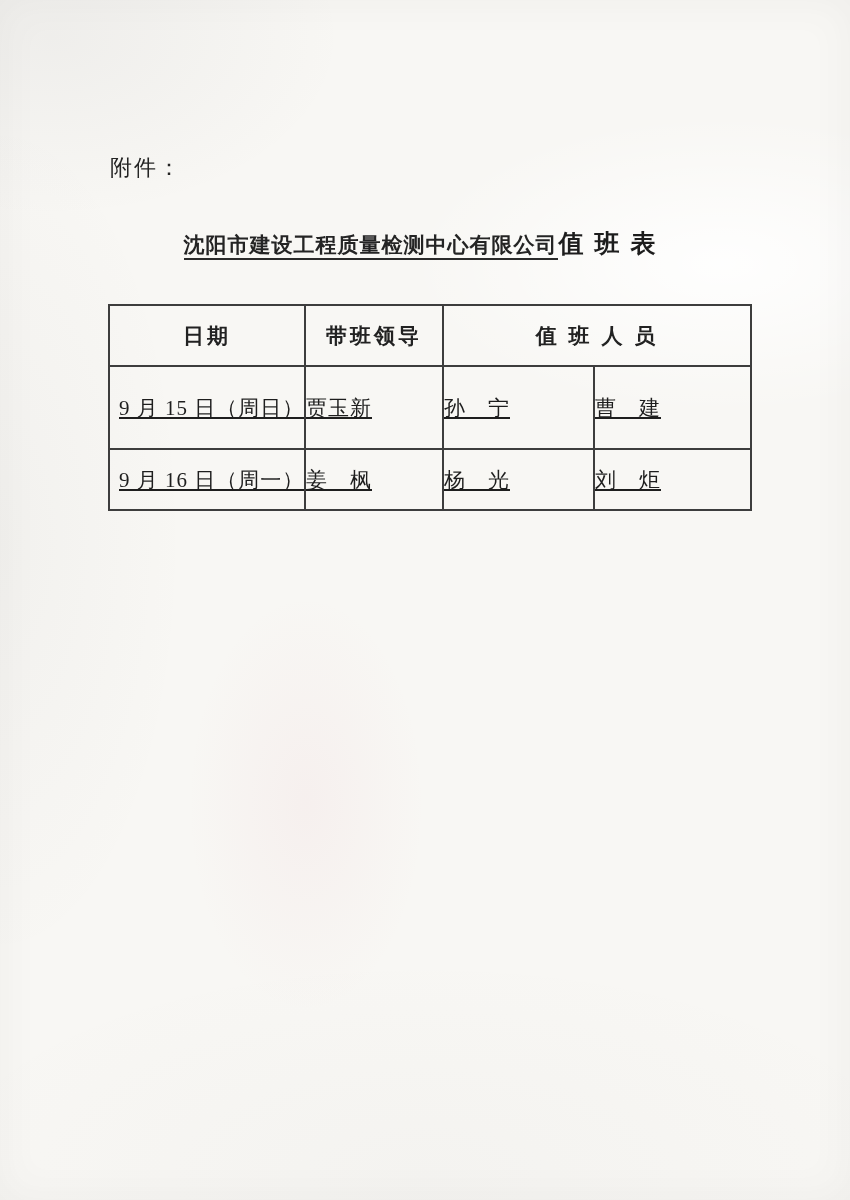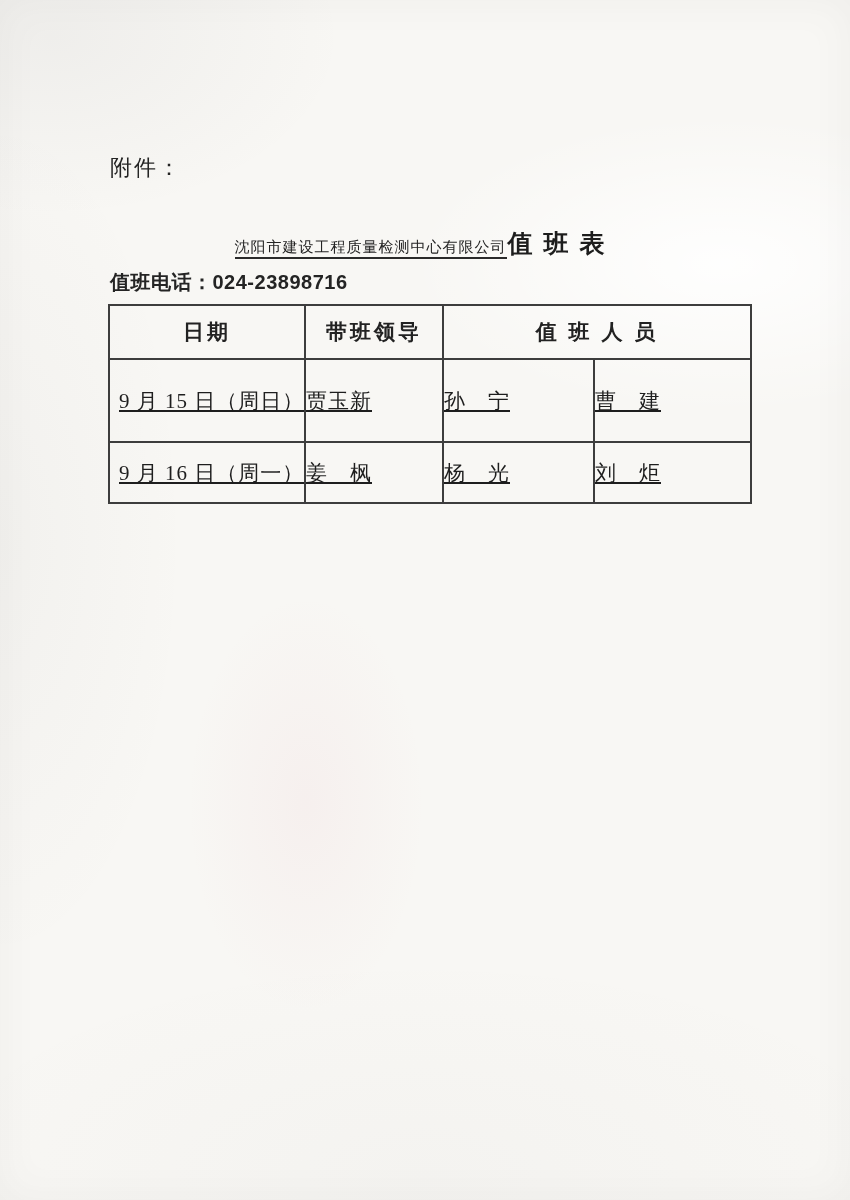--- a/index.html
+++ b/index.html
@@ -39,22 +39,22 @@
   .title-line {
     position: absolute;
     top: 227px;
     left: 0;
     width: 100%;
     text-align: center;
     white-space: nowrap;
   }
 
   .title-company {
-    font-size: 15px;
-    font-weight: normal;
+    font-size: 21px;
+    font-weight: bold;
     letter-spacing: 1px;
     color: #242424;
     border-bottom: 2px solid #2a2a2a;
     padding-bottom: 2px;
   }
 
   .title-suffix {
     font-size: 25px;
     font-weight: bold;
     letter-spacing: 11px;
@@ -81,21 +81,21 @@
     table-layout: fixed;
   }
 
   .duty-table th,
   .duty-table td {
     border: 2px solid #3d3d3d;
     vertical-align: middle;
     overflow: hidden;
   }
 
-  .duty-table thead tr { height: 54px; }
+  .duty-table thead tr { height: 61px; }
   .duty-table tbody tr { height: 82px; }
 
   .duty-table th {
     font-family: "Liberation Sans", "DejaVu Sans", sans-serif;
     font-size: 21px;
     font-weight: bold;
     letter-spacing: 3px;
     text-align: center;
     color: #222;
   }
@@ -124,21 +124,20 @@
 <body>
 
 <div class="page">
 
   <div class="attachment">附件：</div>
 
   <div class="title-line">
     <span class="title-company">沈阳市建设工程质量检测中心有限公司</span><span class="title-suffix">值班表</span>
   </div>
 
-  <div class="phone-line">值班电话：024-23898716</div>
 
   <table class="duty-table">
     <colgroup>
       <col style="width:196px">
       <col style="width:138px">
       <col style="width:151px">
       <col style="width:157px">
     </colgroup>
     <thead>
       <tr>

